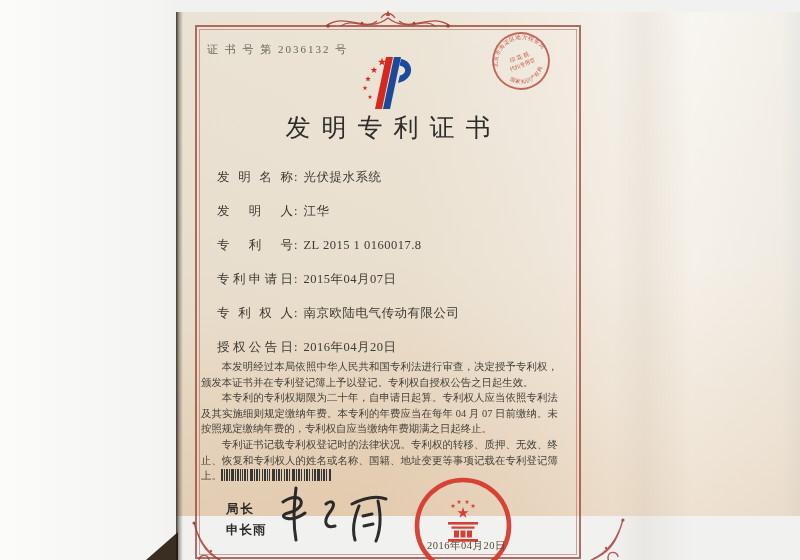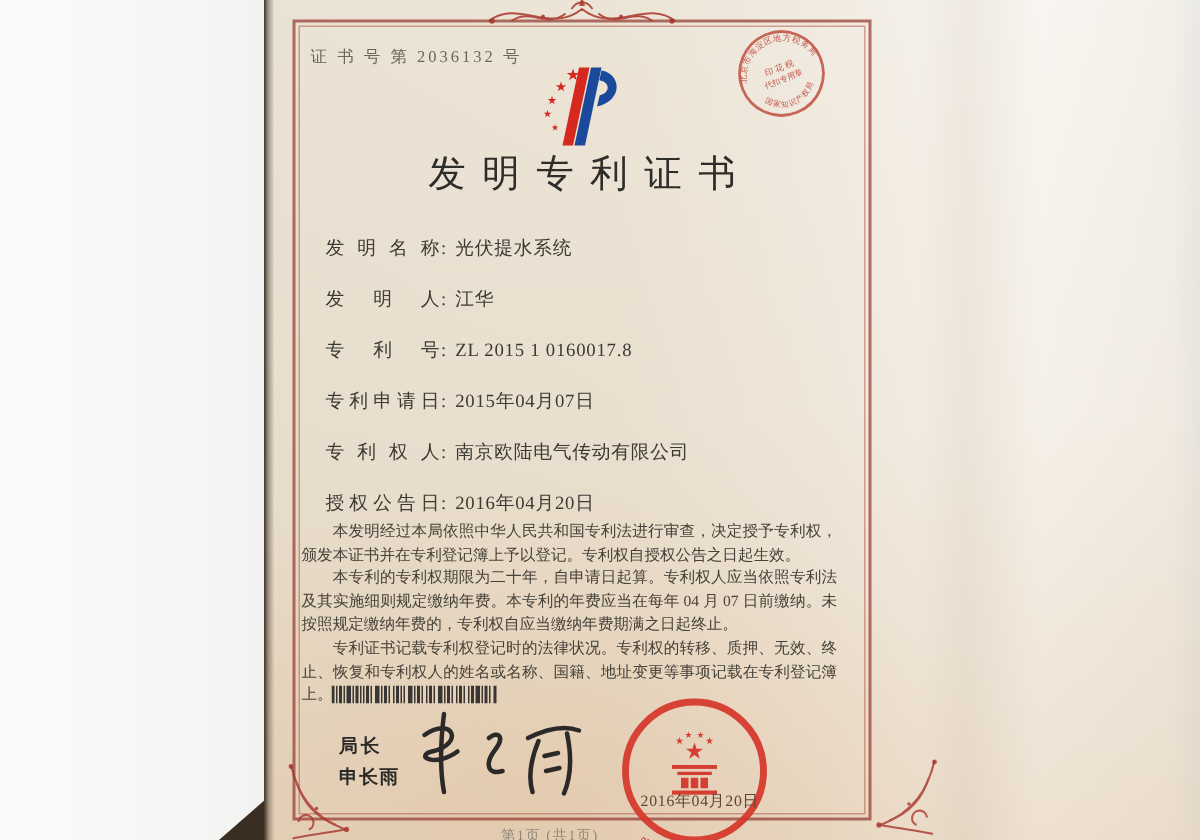--- a/index.html
+++ b/index.html
@@ -1,21 +1,21 @@
 <!DOCTYPE html>
 <html><head>
 <meta charset="utf-8">
 <style>
   * { margin:0; padding:0; box-sizing:border-box; }
   html,body { width:800px; height:560px; overflow:hidden; }
   body { font-family:"Liberation Serif","DejaVu Serif",serif; background:#f7f7f5; }
   .stage { position:relative; width:800px; height:560px; overflow:hidden; background:linear-gradient(90deg,#fbfbfa 0,#f4f4f2 160px,#f1f1ef 176px); }
 
   
-  .paper { position:absolute; left:176px; top:0; width:624px; height:560px;
+  .paper { position:absolute; left:176px; top:12px; width:624px; height:504px;
     background:
       radial-gradient(70% 55% at 28% 96%, rgba(222,172,126,.22), rgba(222,172,126,0) 70%),
       linear-gradient(180deg, rgba(255,255,255,0) 0%, rgba(208,168,120,.07) 50%, rgba(210,166,116,.18) 80%, rgba(206,158,106,.24) 100%),
       linear-gradient(90deg, #eae2d4 0%, #ece4d6 38%, #f1ebe1 60%, #f8f6f1 82%, #f3f0ea 97%, #e9e8e4 100%);
   }
   .paper-edge { position:absolute; left:0; top:0; width:7px; height:560px;
     background:linear-gradient(90deg, rgba(32,23,14,.85), rgba(32,23,14,.35) 3px, rgba(32,23,14,0) 7px); }
   .bg-dark-corner { position:absolute; left:146px; bottom:0; width:32px; height:28px;
     background:#3a2d21; clip-path:polygon(100% 0,100% 100%,0 100%); }
   .crease { position:absolute; left:0; top:0; width:624px; height:560px; pointer-events:none;

